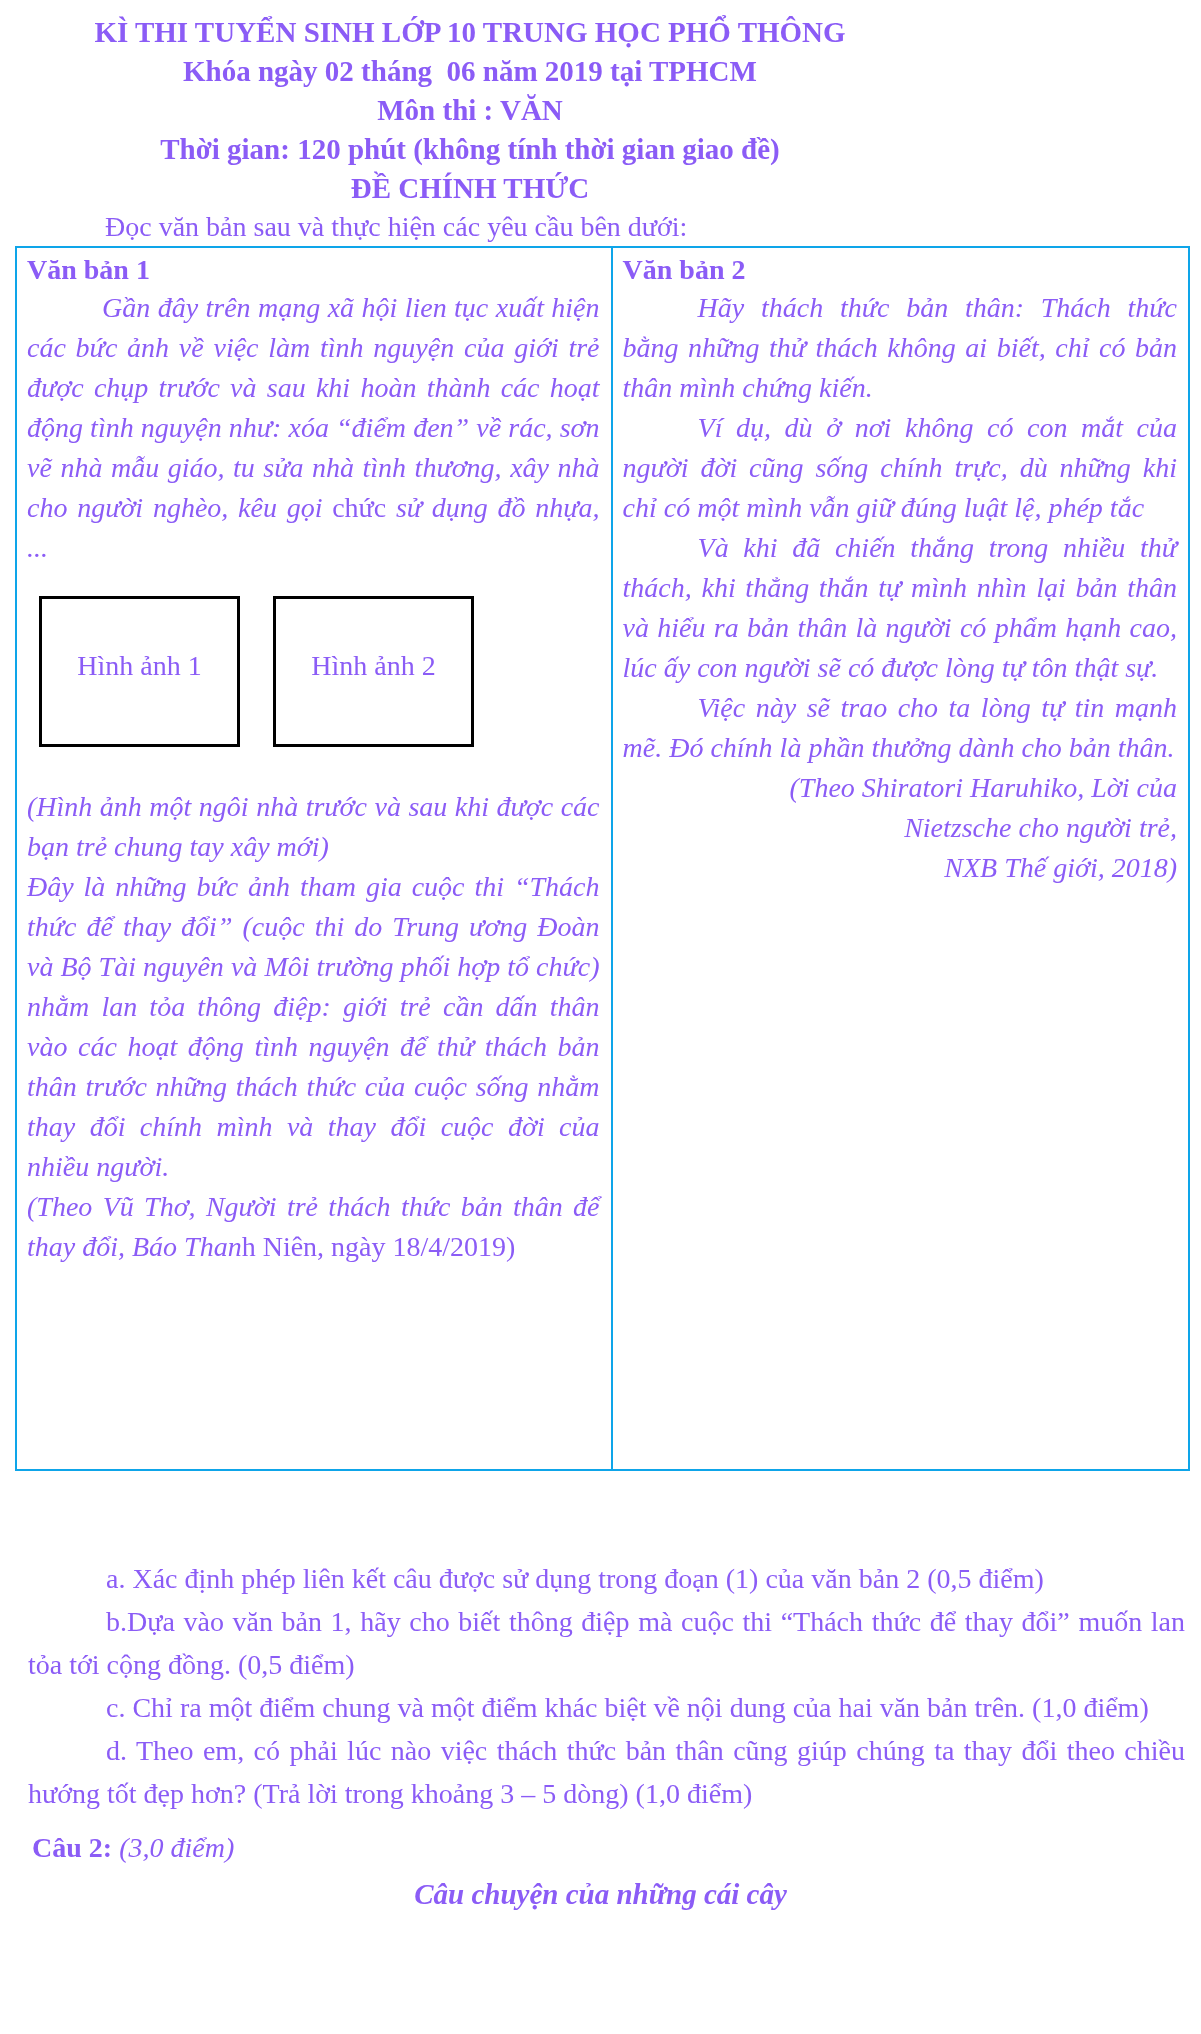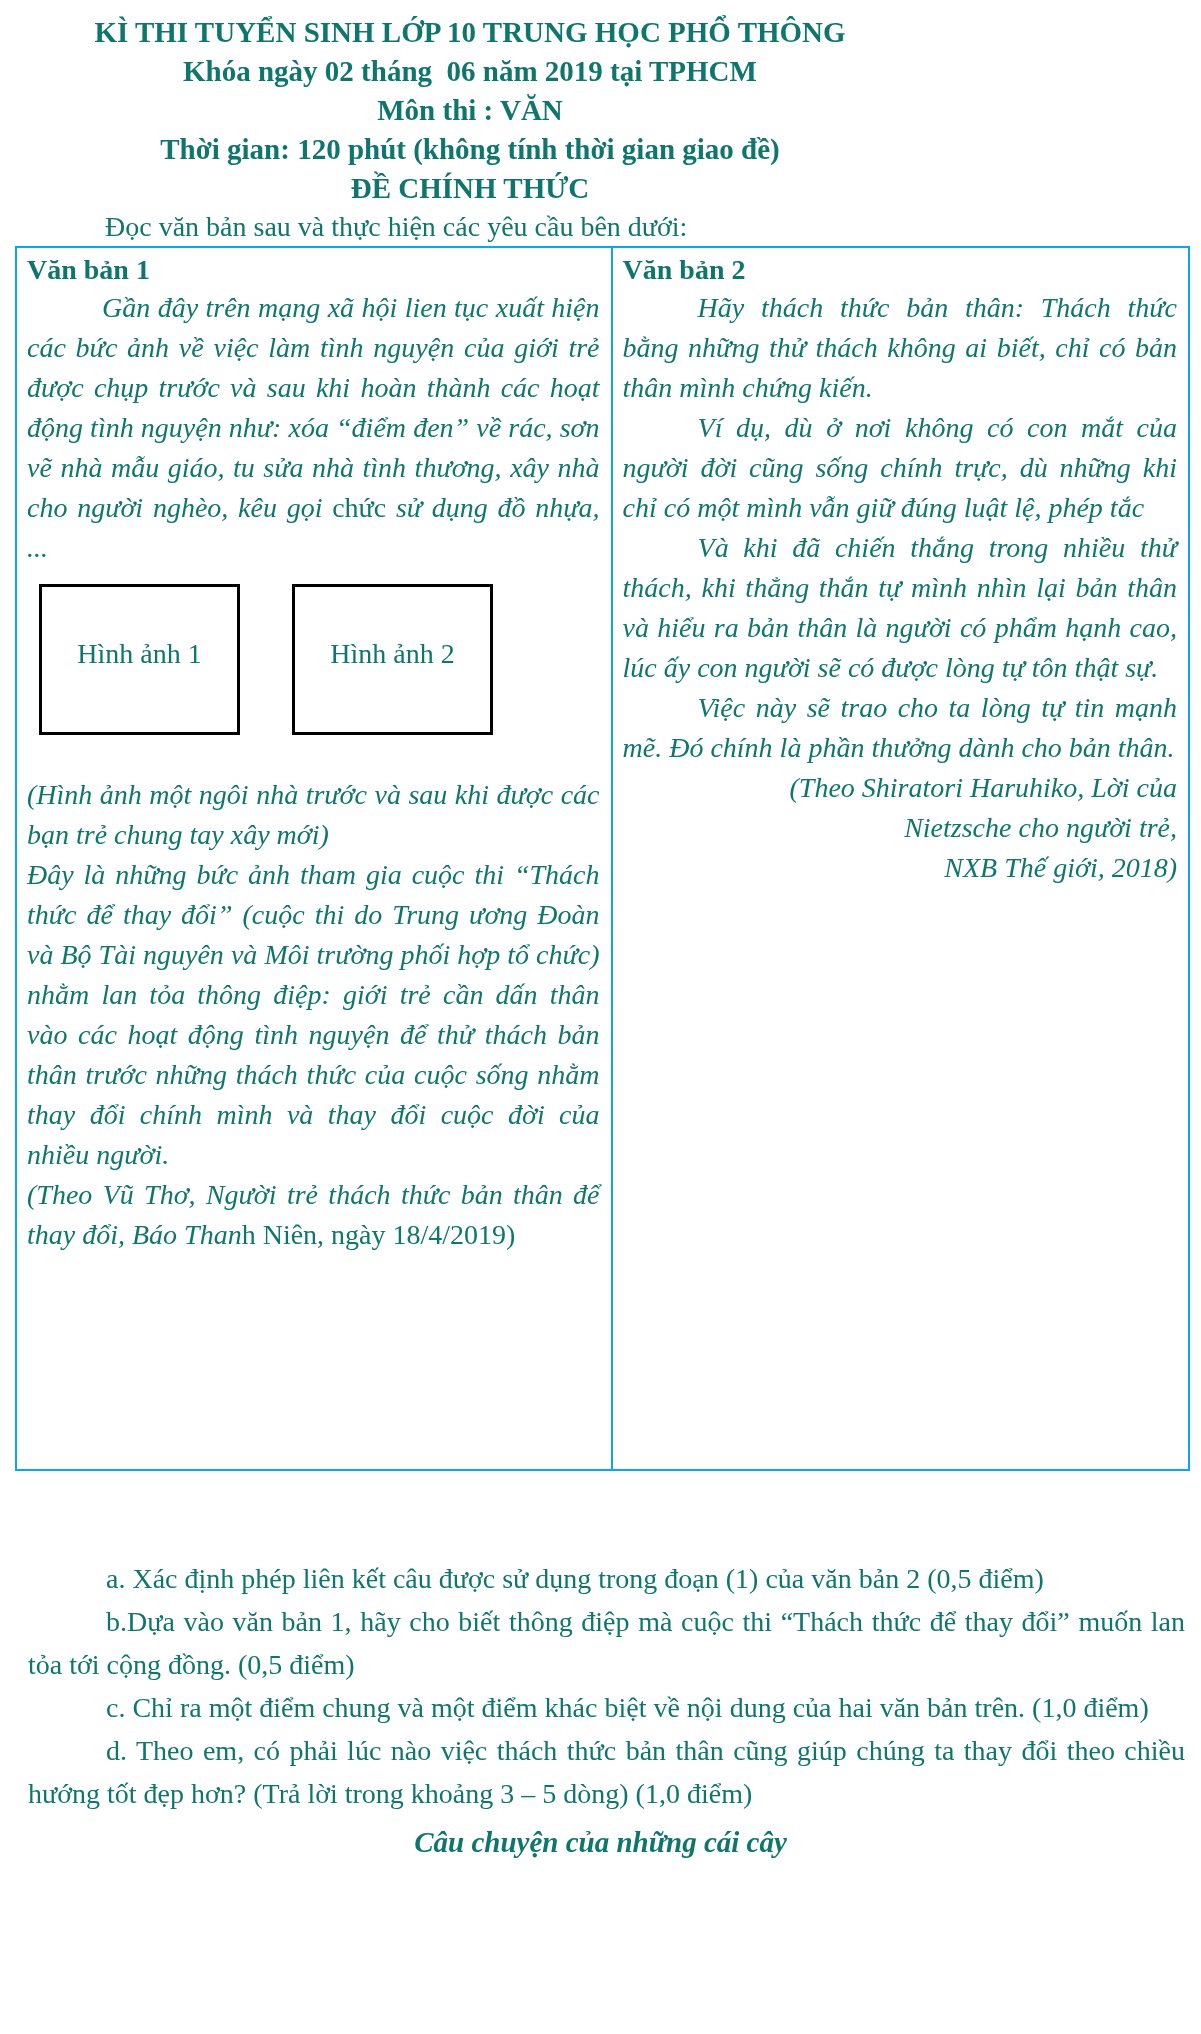--- a/index.html
+++ b/index.html
@@ -1,20 +1,20 @@
 <!DOCTYPE html>
 <html><head>
 <meta charset="utf-8">
 <style>
   html,body { margin:0; padding:0; background:#ffffff; }
   .page {
     position:relative;
     width:1201px; height:2034px;
     background:#ffffff;
-    color:#0f766e;
+    color:#8b5cf6;
     font-family:"Liberation Serif","DejaVu Serif",serif;
     font-size:28px;
     overflow:hidden;
   }
   .b  { font-weight:bold; }
   .i  { font-style:italic; }
   .r  { font-style:normal; }
   .ws { white-space:pre-wrap; }
 
   .header {
@@ -53,23 +53,23 @@
   .cell-title { font-weight:bold; line-height:36px; }
   .para {
     margin:0;
     text-align:justify;
     line-height:40px;
   }
   .indent { text-indent:75px; }
 
   .boxes {
     display:flex;
-    gap:52px;
+    gap:33px;
     padding-left:12px;
-    margin-top:16px;
+    margin-top:28px;
     margin-bottom:40px;
   }
   .imgbox {
     width:201px; height:151px;
     border:3px solid #000;
     box-sizing:border-box;
     display:flex;
     align-items:center;
     justify-content:center;
     padding-bottom:12px;
@@ -144,16 +144,20 @@
   </tbody>
     </table>
 
   <div class="questions">
     <p class="q">a. Xác định phép liên kết câu được sử dụng trong đoạn (1) của văn bản 2 (0,5 điểm)</p>
     <p class="q">b.Dựa vào văn bản 1, hãy cho biết thông điệp mà cuộc thi “Thách thức để thay đổi” muốn lan tỏa tới cộng đồng. (0,5 điểm)</p>
     <p class="q">c. Chỉ ra một điểm chung và một điểm khác biệt về nội dung của hai văn bản trên. (1,0 điểm)</p>
     <p class="q">d. Theo em, có phải lúc nào việc thách thức bản thân cũng giúp chúng ta thay đổi theo chiều hướng tốt đẹp hơn? (Trả lời trong khoảng 3 – 5 dòng) (1,0 điểm)</p>
   </div>
 
+  <div class="cau-line cau2">
+    <span class="b">Câu 2:</span>
+    <span class="i">(3,0 điểm)</span>
+  </div>
 
   <div class="essay-title">Câu chuyện của những cái cây</div>
 
 </div>
 
 </body></html>

